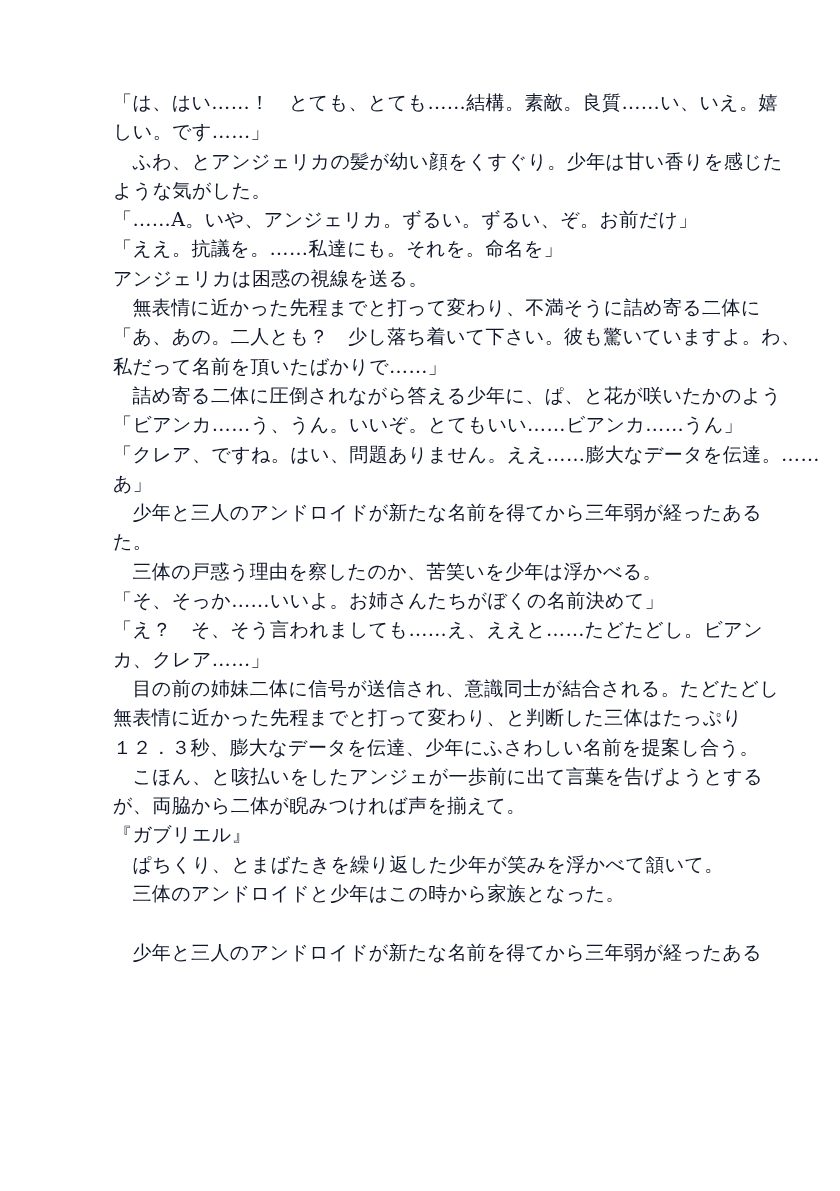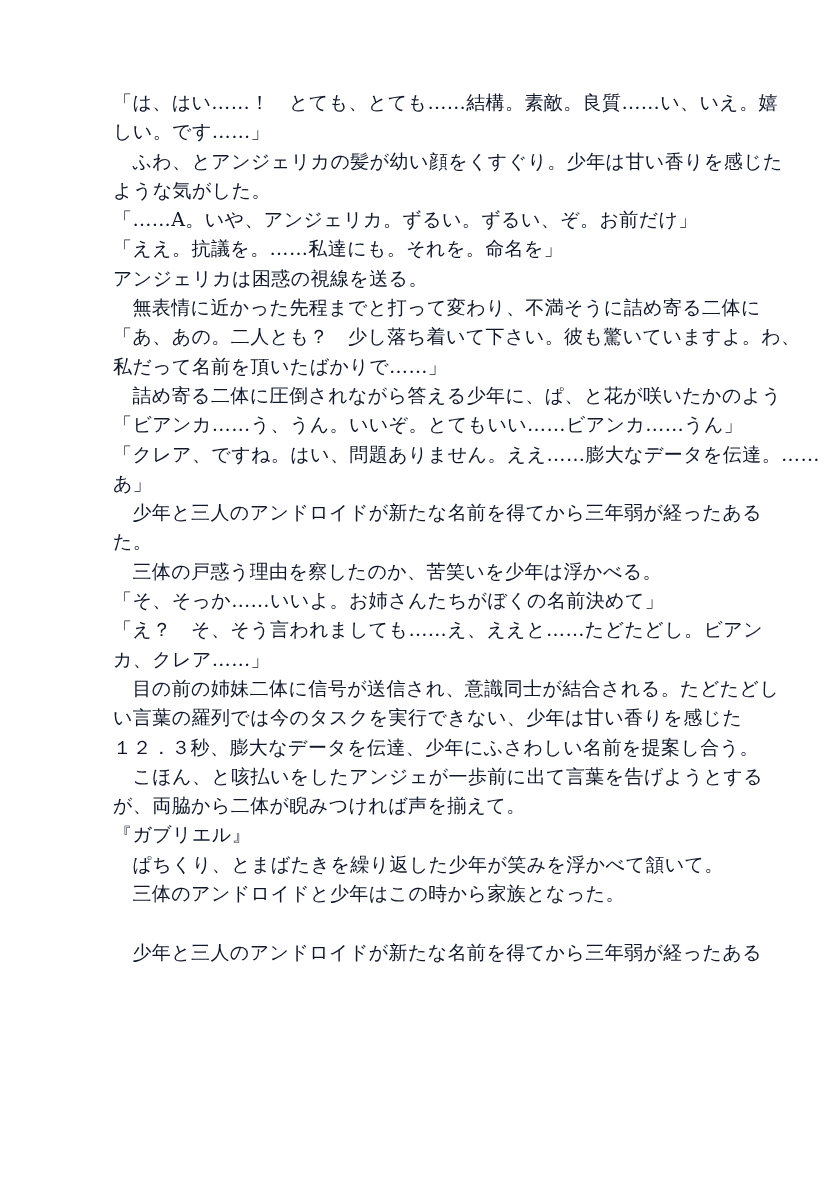--- a/index.html
+++ b/index.html
@@ -61,21 +61,21 @@
     <span class="line">「ビアンカ……う、うん。いいぞ。とてもいい……ビアンカ……うん」</span>
     <span class="line">「クレア、ですね。はい、問題ありません。ええ……膨大なデータを伝達。……</span>
     <span class="line">あ」</span>
     <span class="line">　少年と三人のアンドロイドが新たな名前を得てから三年弱が経ったある</span>
     <span class="line">た。</span>
     <span class="line">　三体の戸惑う理由を察したのか、苦笑いを少年は浮かべる。</span>
     <span class="line">「そ、そっか……いいよ。お姉さんたちがぼくの名前決めて」</span>
     <span class="line">「え？　そ、そう言われましても……え、ええと……たどたどし。ビアン</span>
     <span class="line">カ、クレア……」</span>
     <span class="line">　目の前の姉妹二体に信号が送信され、意識同士が結合される。たどたどし</span>
-    <span class="line">い言葉の羅列では今のタスクを実行できない、少年は甘い香りを感じた</span>
+    <span class="line">無表情に近かった先程までと打って変わり、と判断した三体はたっぷり</span>
     <span class="line">１２．３秒、膨大なデータを伝達、少年にふさわしい名前を提案し合う。</span>
     <span class="line">　こほん、と咳払いをしたアンジェが一歩前に出て言葉を告げようとする</span>
     <span class="line">が、両脇から二体が睨みつければ声を揃えて。</span>
     <span class="line">『ガブリエル』</span>
     <span class="line">　ぱちくり、とまばたきを繰り返した少年が笑みを浮かべて頷いて。</span>
     <span class="line">　三体のアンドロイドと少年はこの時から家族となった。</span>
     <span class="line blank"></span>
     <span class="line">　少年と三人のアンドロイドが新たな名前を得てから三年弱が経ったある</span>
   </div>
 </div>

